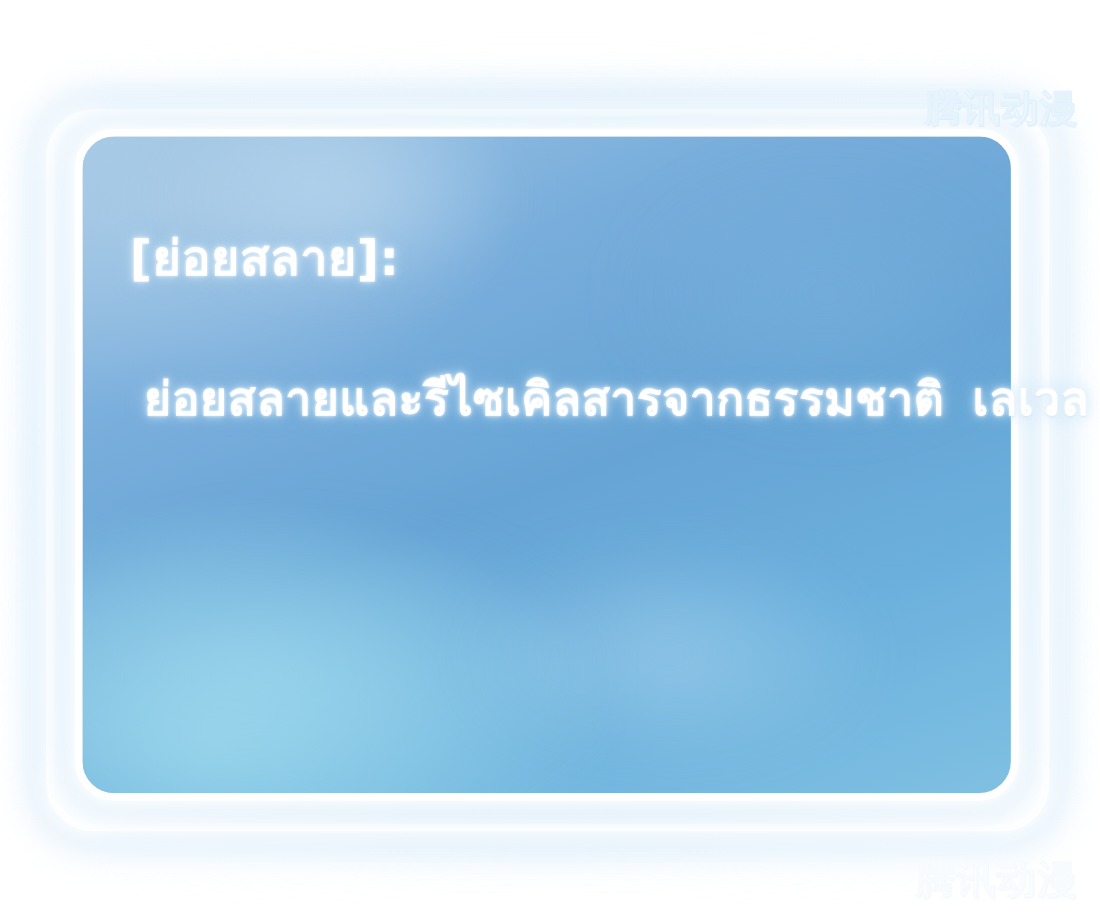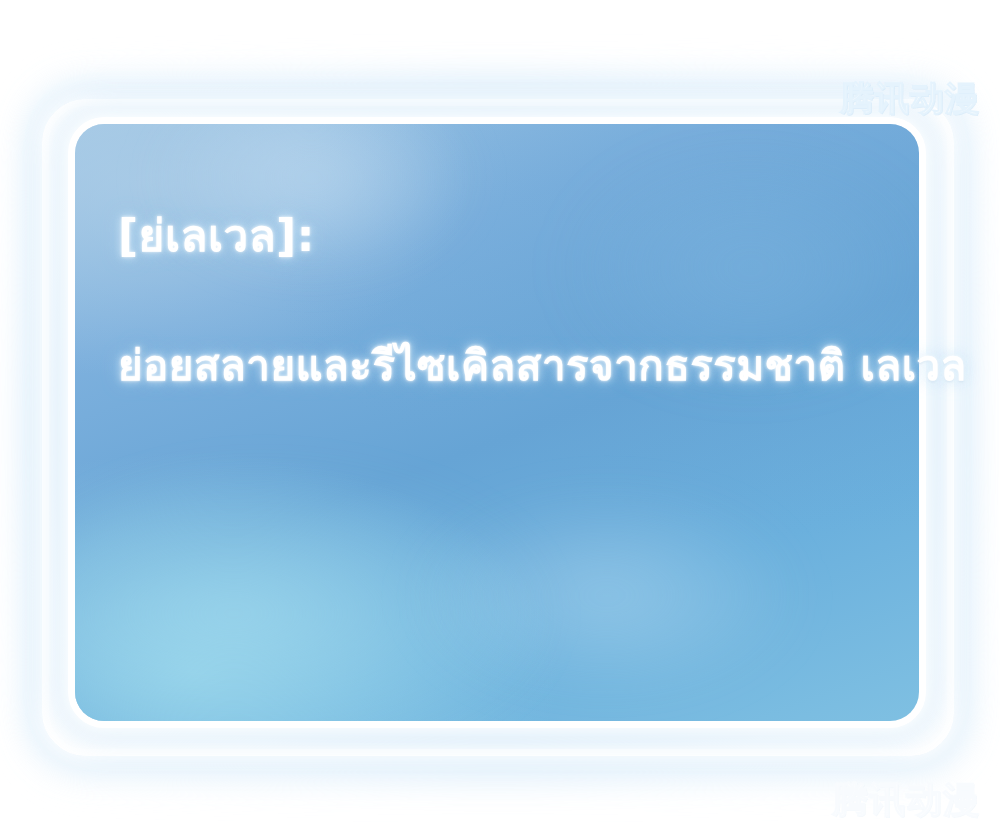--- a/index.html
+++ b/index.html
@@ -164,21 +164,22 @@
 
   .skill-title {
     font-size: 44px;
     line-height: 56px;
     margin: 0 0 62px 0;
   }
 
   .skill-line {
     font-size: 42px;
     line-height: 80px;
-    margin: 0;
+    margin: 13px;
+    font-family: Liberation Mono, monospace;
   }
 
   
   .watermark {
     position: absolute;
     font-family: Liberation Sans, sans-serif;
     font-weight: 700;
     letter-spacing: 1px;
     user-select: none;
     pointer-events: none;
@@ -215,21 +216,21 @@
 
   <div class="frame-inner">
     <div class="panel-fill"></div>
     <div class="mist-a"></div>
     <div class="mist-b"></div>
     <div class="mist-c"></div>
     <div class="mist-d"></div>
   </div>
 
   <div class="text-block">
-    <div class="skill-title">[ย่เลเวล]:</div>
+    <div class="skill-title">[ย่อยสลาย]:</div>
     <div class="skill-line">ย่อยสลายและรีไซเคิลสารจากธรรมชาติ เลเวล</div>
   </div>
 
   <div class="watermark watermark-top">腾讯动漫</div>
 
   <div class="watermark watermark-bottom">腾讯动漫</div>
 
 </div>
 
 </body></html>

